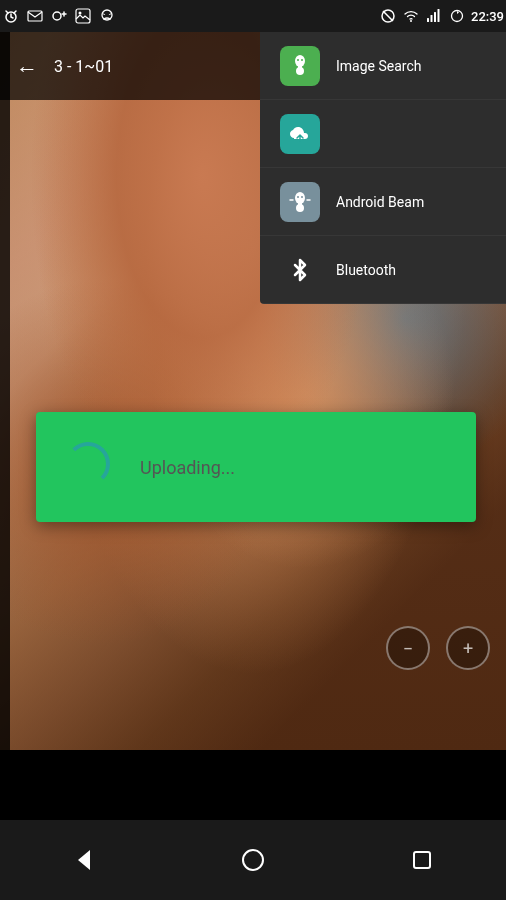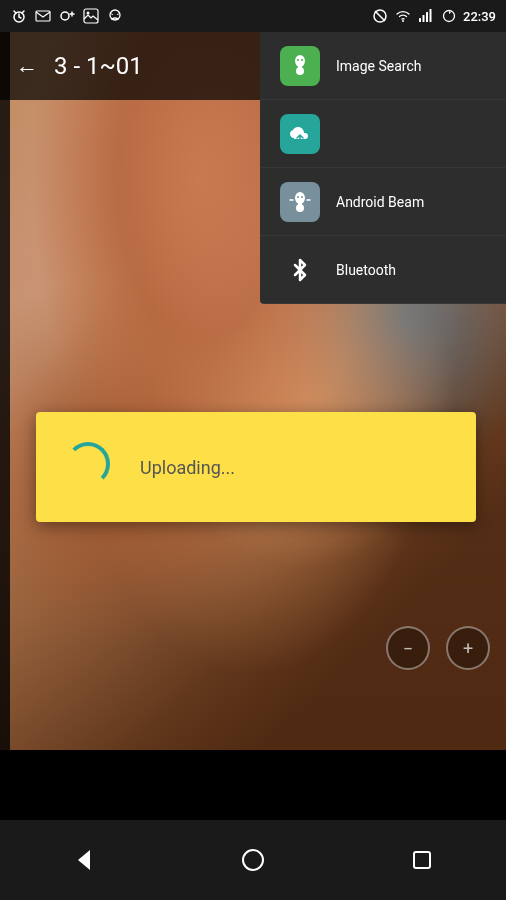--- a/index.html
+++ b/index.html
@@ -14,21 +14,21 @@
     }
 
     
     .status-bar {
       width: 506px;
       height: 32px;
       background: #1a1a1a;
       display: flex;
       align-items: center;
       justify-content: space-between;
-      padding: 0 10px;
+      padding: 0 2px;
       position: absolute;
       top: 0;
       left: 0;
       z-index: 100;
     }
 
     .status-bar-left {
       display: flex;
       align-items: center;
       gap: 6px;
@@ -130,21 +130,21 @@
 
     .back-arrow {
       color: #fff;
       font-size: 22px;
       margin-right: 16px;
       cursor: pointer;
     }
 
     .header-title {
       color: #fff;
-      font-size: 24px;
+      font-size: 16px;
       font-weight: 400;
     }
 
     
     .dropdown-menu {
       position: absolute;
       top: 0;
       right: 0;
       width: 246px;
       background: #2d2d2d;
@@ -198,21 +198,21 @@
       font-weight: 400;
     }
 
     
     .upload-dialog {
       position: absolute;
       top: 380px;
       left: 36px;
       width: 440px;
       height: 110px;
-      background: #fde047;
+      background: #22c55e;
       border-radius: 4px;
       display: flex;
       align-items: center;
       padding: 0 30px;
       z-index: 30;
       box-shadow: 0 4px 16px rgba(0,0,0,0.4);
     }
 
     .spinner-container {
       width: 50px;

